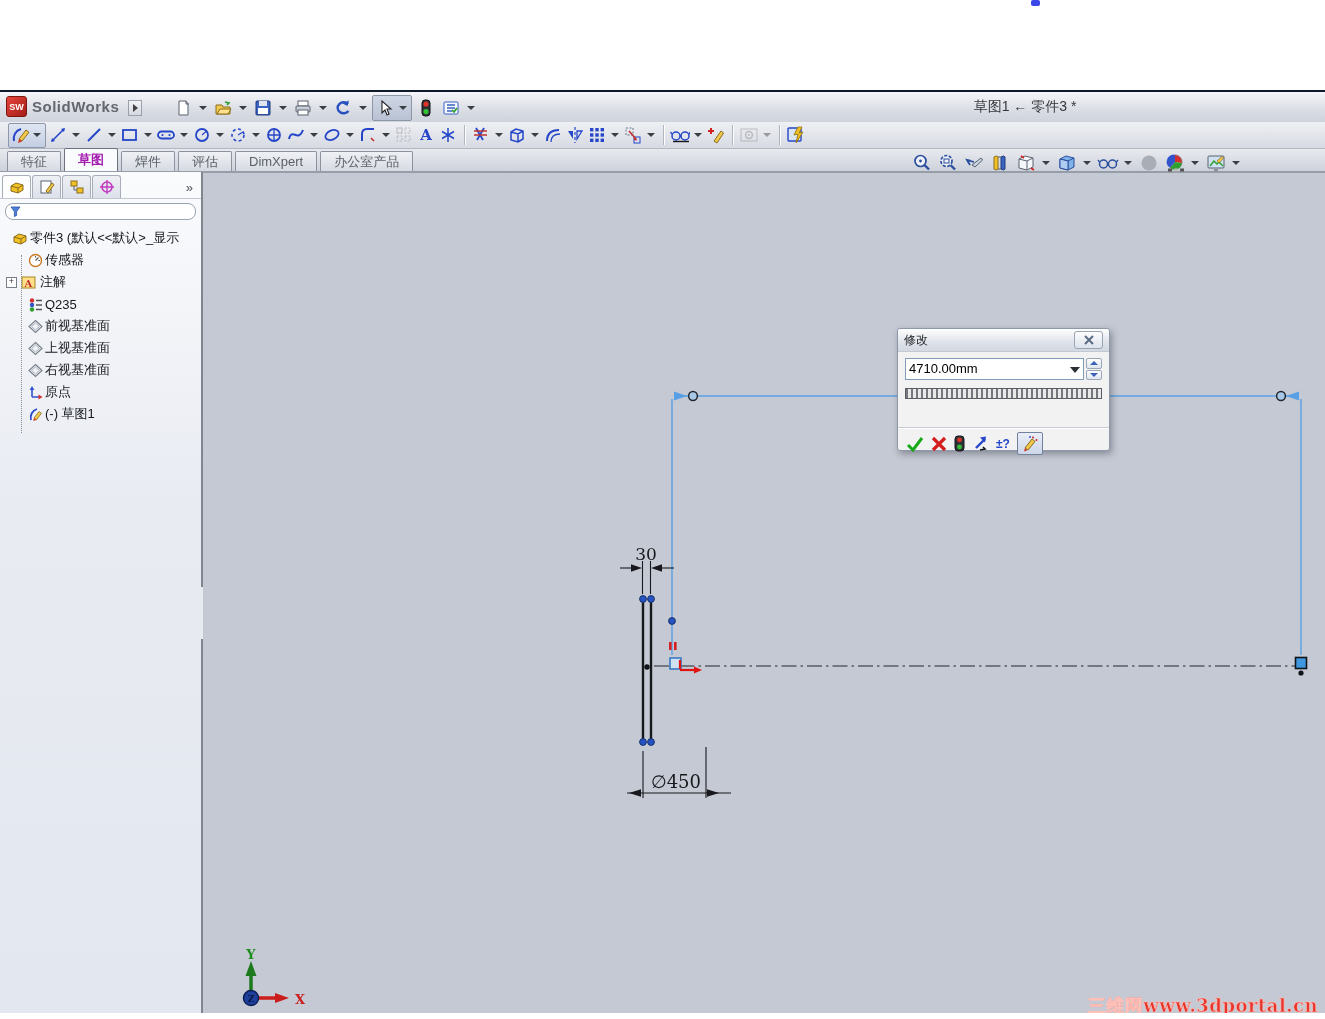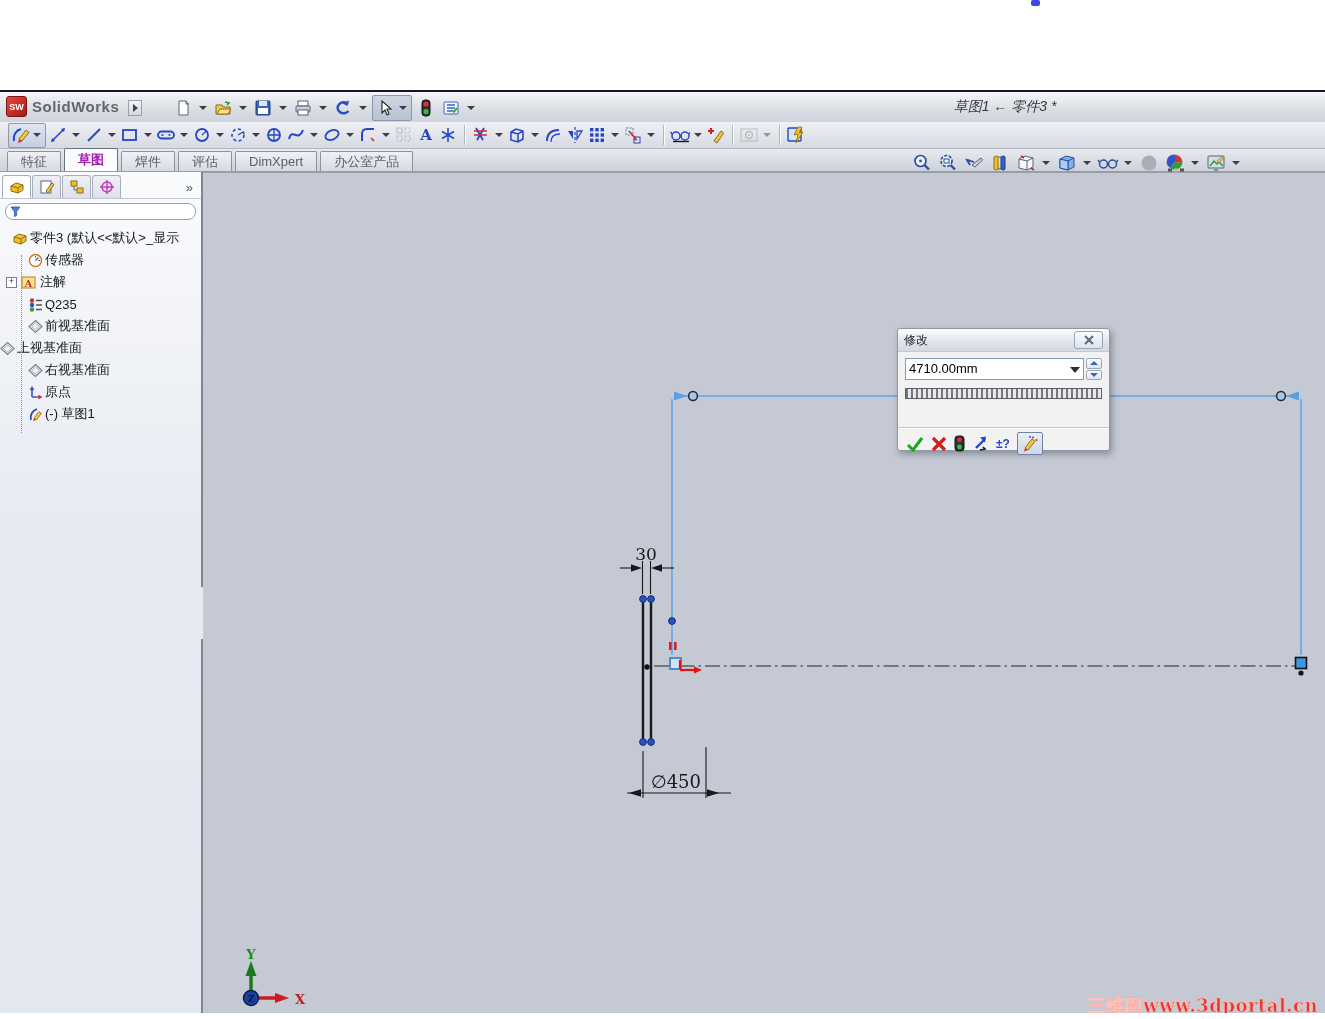--- a/index.html
+++ b/index.html
@@ -18,21 +18,21 @@
   .logo-text{font-size:15px;font-weight:bold;color:#63676e;letter-spacing:.5px;}
   .flyout{position:absolute;left:128px;top:8px;width:12px;height:14px;background:linear-gradient(#f2f3f6,#d4d8e0);
           border:1px solid #9aa1ad;display:flex;align-items:center;justify-content:center;}
   .flyout:after{content:"";border-left:5px solid #444;border-top:4px solid transparent;border-bottom:4px solid transparent;}
   .std-icons{position:absolute;left:172px;top:3px;display:flex;align-items:center;gap:3px;}
   .tbtn{width:22px;height:22px;display:flex;align-items:center;justify-content:center;}
   .dd{width:0;height:0;border-left:4px solid transparent;border-right:4px solid transparent;
       border-top:4px solid #3a3f46;margin:0 2px;}
   .select-box{display:flex;align-items:center;background:linear-gradient(#cfd6e4,#b9c2d4);
               border:1px solid #8e97a8;border-radius:2px;padding:0 2px;height:24px;}
-  .doc-title{position:absolute;left:880px;top:6px;width:250px;text-align:center;font-size:14px;color:#33373d;font-style:italic;}
+  .doc-title{position:absolute;left:900px;top:6px;width:250px;text-align:center;font-size:14px;color:#33373d;}
   
   .toolbar2{position:absolute;left:0;top:30px;width:100%;height:27px;
             background:linear-gradient(#eef0f4,#d7dae2);border-bottom:1px solid #b2b8c2;
             display:flex;align-items:center;padding-left:8px;box-sizing:border-box;gap:2px;}
   .sk-active{display:flex;align-items:center;background:linear-gradient(#dfe6f2,#c4cee2);
              border:1px solid #8e97a8;border-radius:2px;height:23px;padding:0 2px;}
   .sep{width:1px;height:20px;background:#b0b6c0;margin:0 4px;box-shadow:1px 0 0 #fff;}
   .ti{width:20px;height:20px;display:flex;align-items:center;justify-content:center;}
   .dis{opacity:.45;filter:grayscale(1);}
   
@@ -448,21 +448,21 @@
               </svg>
             <span class="lbl">Q235</span>
           </div>
           <div class="trow" style="padding-left:28px;">
             <svg width="15" height="15">
                 <path d="M7.5,1.5 L14,7.5 7.5,13.5 1,7.5 z" fill="none" stroke="#7a828c" stroke-width="1.2"></path>
                 <path d="M7.5,4 L11.5,7.5 7.5,11 3.5,7.5 z" fill="none" stroke="#aab0ba" stroke-width="1"></path>
               </svg>
             <span class="lbl">前视基准面</span>
           </div>
-          <div class="trow" style="">
+          <div class="trow" style="padding-left:28px;">
             <svg width="15" height="15">
                 <path d="M7.5,1.5 L14,7.5 7.5,13.5 1,7.5 z" fill="none" stroke="#7a828c" stroke-width="1.2"></path>
                 <path d="M7.5,4 L11.5,7.5 7.5,11 3.5,7.5 z" fill="none" stroke="#aab0ba" stroke-width="1"></path>
               </svg>
             <span class="lbl">上视基准面</span>
           </div>
           <div class="trow" style="padding-left:28px;">
             <svg width="15" height="15">
                 <path d="M7.5,1.5 L14,7.5 7.5,13.5 1,7.5 z" fill="none" stroke="#7a828c" stroke-width="1.2"></path>
                 <path d="M7.5,4 L11.5,7.5 7.5,11 3.5,7.5 z" fill="none" stroke="#aab0ba" stroke-width="1"></path>

